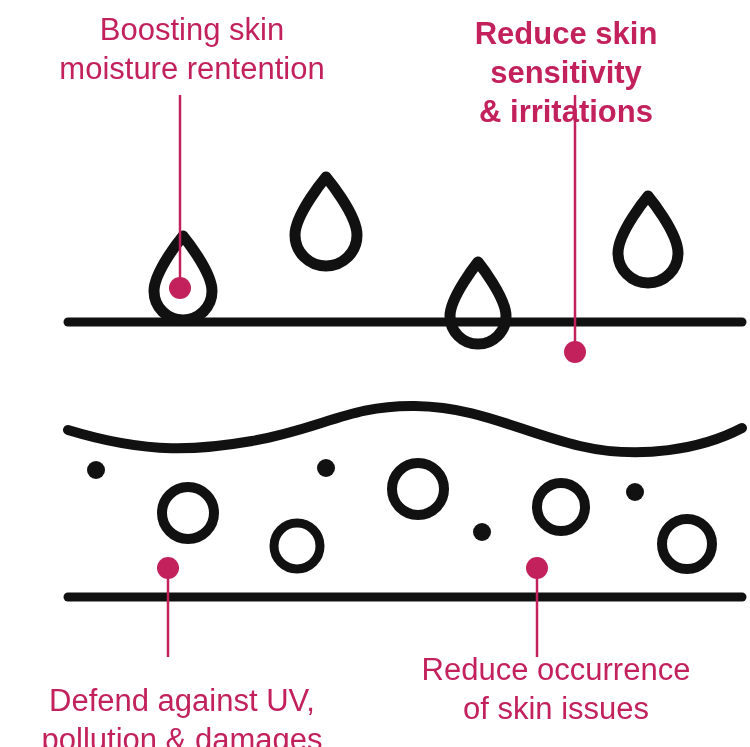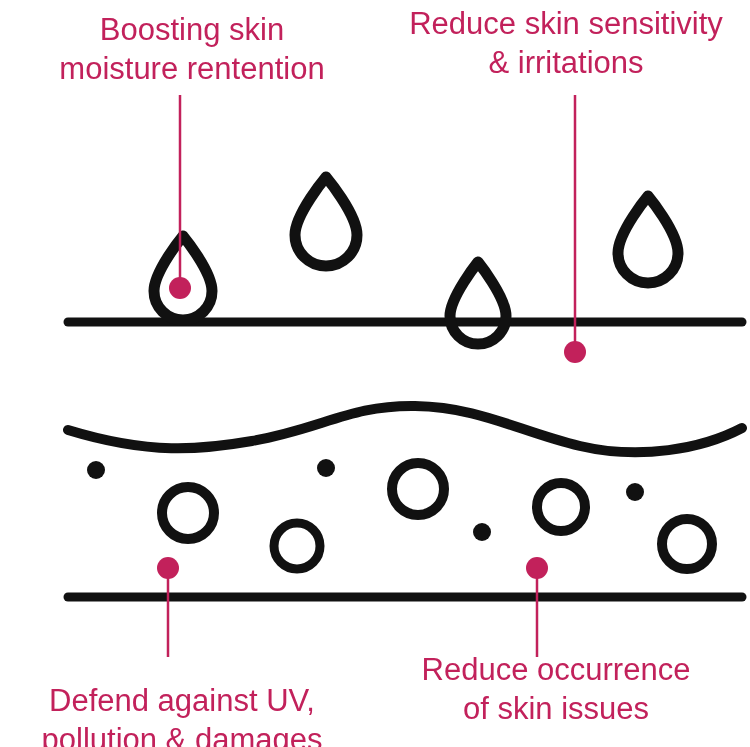--- a/index.html
+++ b/index.html
@@ -35,22 +35,23 @@
     white-space: pre-line;
     letter-spacing: 0px;
   }
   #label-top-left {
     left: 18px;
     top: 10px;
     width: 348px;
   }
   #label-top-right {
     left: 396px;
-    top: 4px;
+    top: 14px;
     width: 340px;
+    font-weight: bold;
   }
   #label-bottom-left {
     left: 8px;
     top: 681px;
     width: 348px;
   }
   #label-bottom-right {
     left: 386px;
     top: 650px;
     width: 340px;

